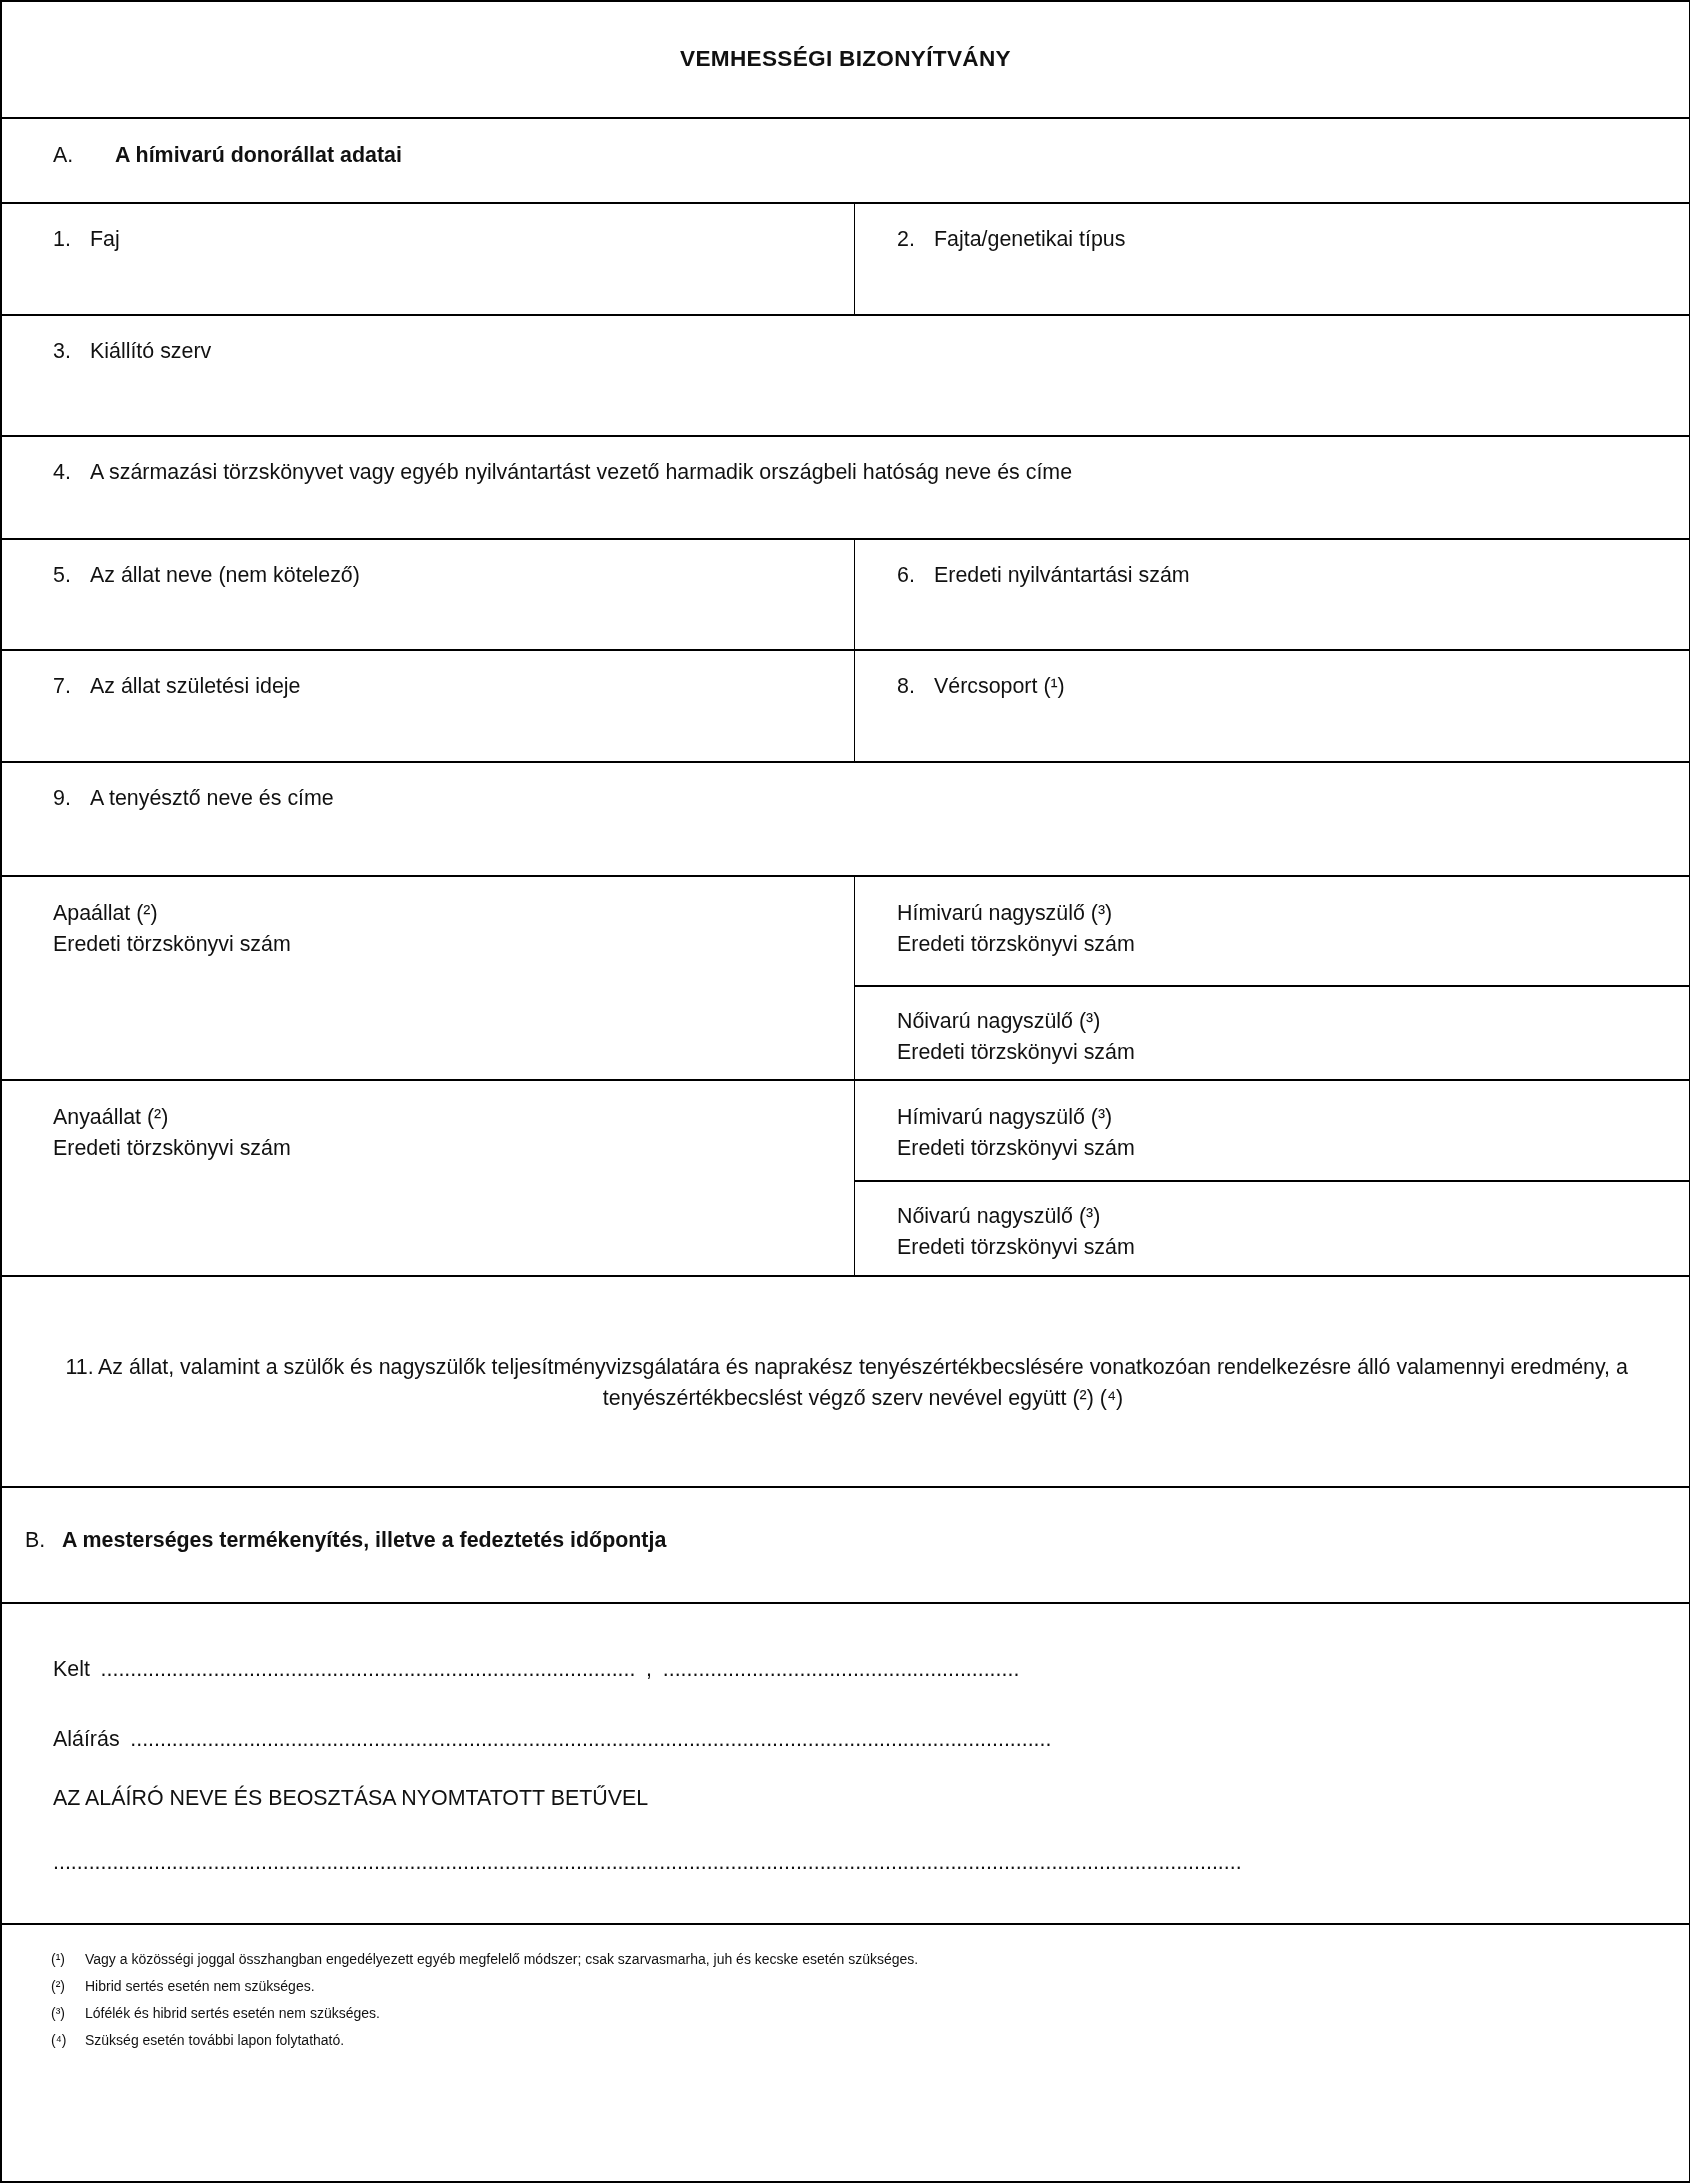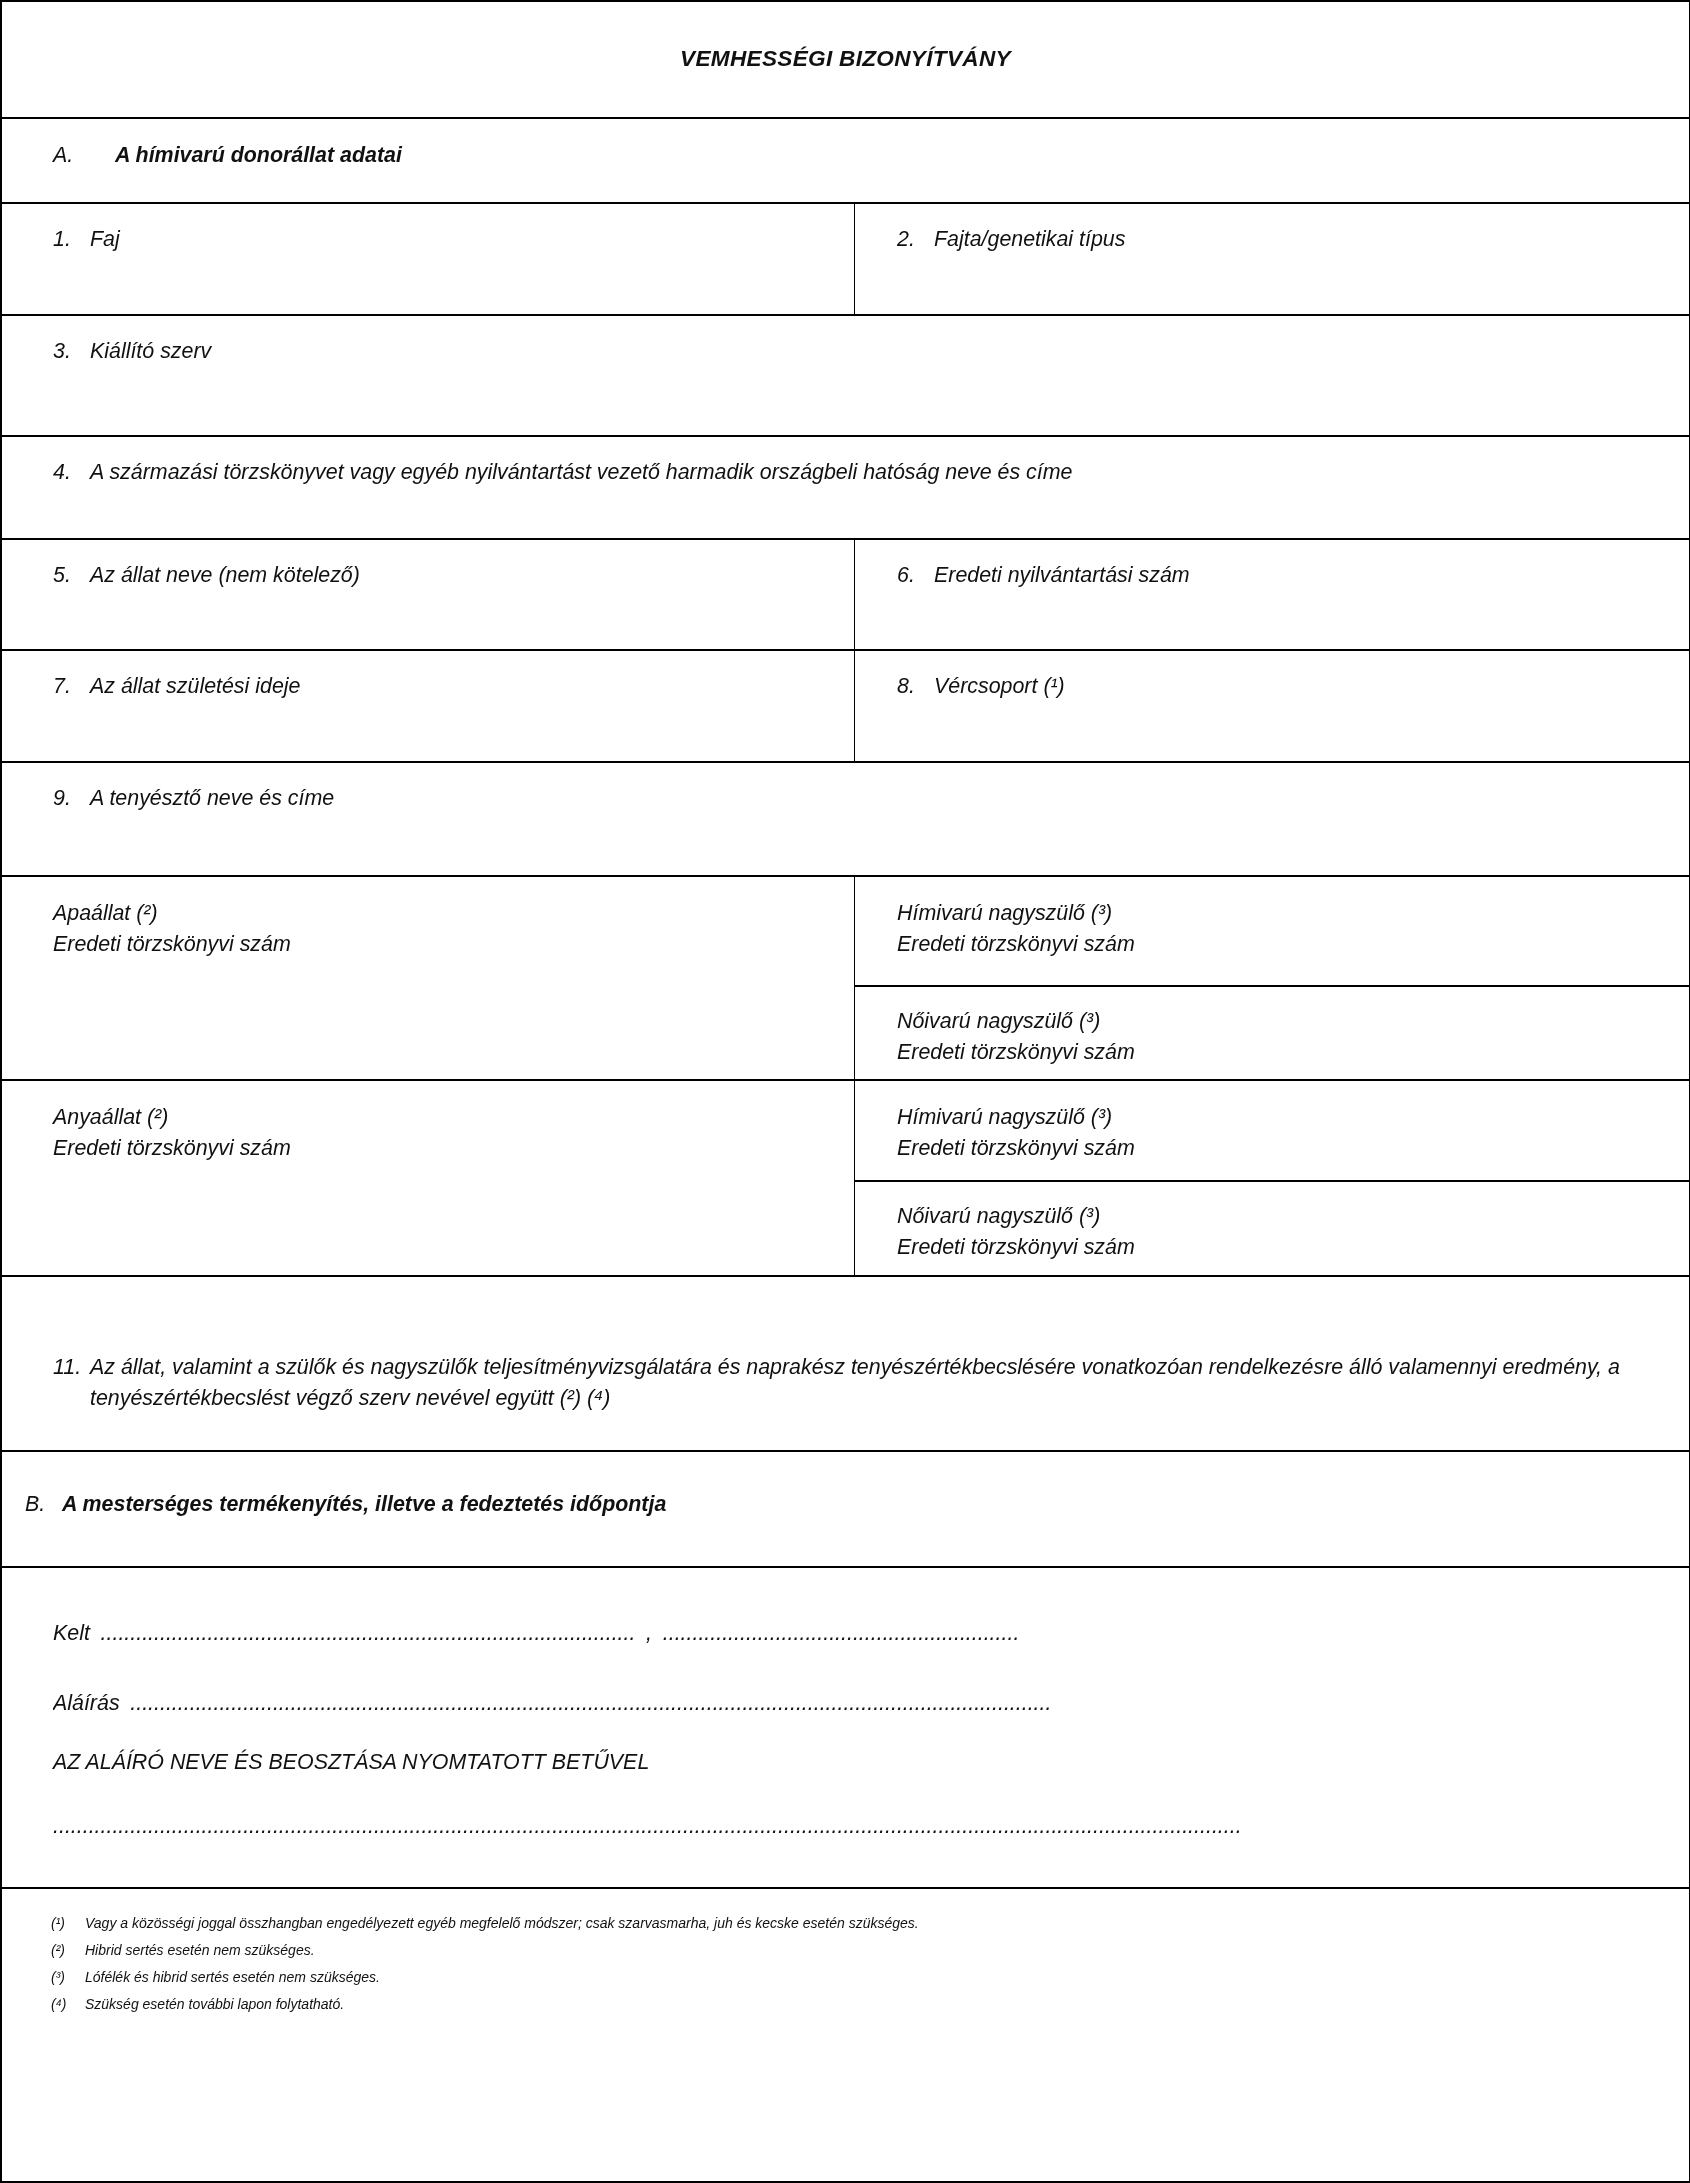--- a/index.html
+++ b/index.html
@@ -7,21 +7,21 @@
     position:relative;
     width:1691px;height:2183px;
     box-sizing:border-box;
     background:var(--bg,#ffffff);
     border:2.4px solid var(--line,#000000);
     font-family:"Liberation Sans","DejaVu Sans",sans-serif;
     font-size:21.4px;
     color:var(--ink,#111111);
     line-height:1.45;
   }
-  .row{box-sizing:border-box;border-top:2.4px solid var(--line,#000000);font-style:italic;}
+  .row{box-sizing:border-box;border-top:2.4px solid var(--line,#000000);}
   .row.first{border-top:none;}
   .flexrow{display:flex;align-items:stretch;}
   .cell{box-sizing:border-box;padding:20px 24px 0 51px;}
   .cell-left{width:853px;border-right:1.8px solid var(--line,#000000);flex:none;}
   .cell-right{flex:1;padding-left:42px;}
   .num{display:inline-block;width:37px;flex:none;}
   .b{font-weight:bold;}
 
   .r-title{height:115px;display:flex;align-items:center;justify-content:center;}
   .title{font-size:22.6px;font-weight:bold;letter-spacing:0.3px;}
@@ -37,21 +37,21 @@
 
   .r-sire{height:204px;}
   .r-dam{height:196px;}
   .ped-left{box-sizing:border-box;width:853px;flex:none;border-right:1.8px solid var(--line,#000000);padding:21.4px 24px 0 51px;}
   .ped-right{flex:1;display:flex;flex-direction:column;}
   .ped-sub{box-sizing:border-box;padding:21.4px 24px 0 42px;}
   .ped-sub1-sire{height:108px;}
   .ped-sub1-dam{height:99px;}
   .ped-sub2{flex:1;border-top:2.4px solid var(--line,#000000);padding-top:19px;}
 
-  .r-11{height:175px;padding:75px 53px 0 51px;box-sizing:border-box;}
+  .r-11{height:211px;padding:75px 53px 0 51px;box-sizing:border-box;text-align:center;}
   .hang{padding-left:37px;text-indent:-37px;margin:0;}
   .hang .num{text-indent:0;}
 
   .r-secB{height:116px;padding:37px 24px 0 23px;box-sizing:border-box;}
   .r-sign{height:321px;padding:50px 24px 0 51px;box-sizing:border-box;}
   .sig-line{white-space:nowrap;overflow:hidden;}
   .kelt{margin-bottom:39px;}
   .alairas{margin-bottom:28px;}
   .caps{margin-bottom:33px;}
   .dots{letter-spacing:0;}

